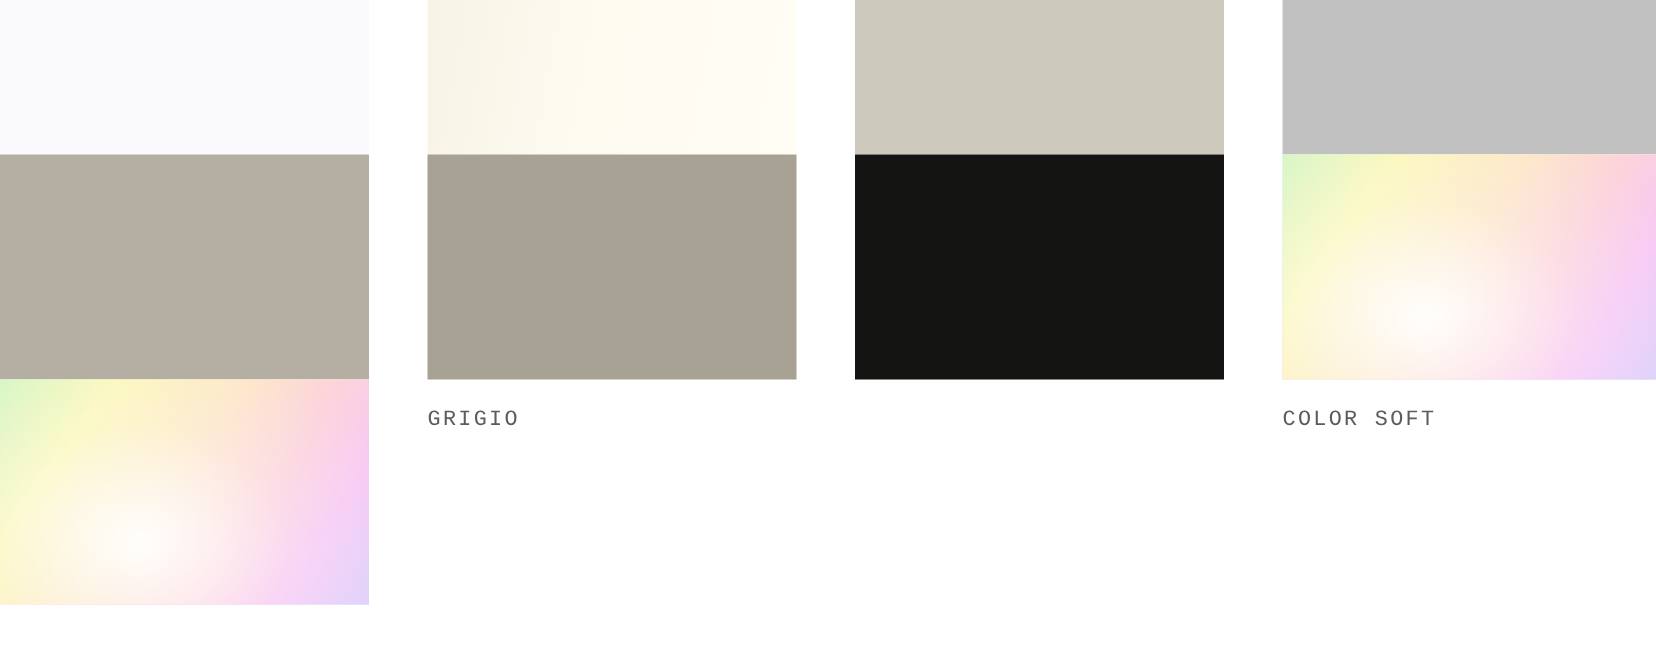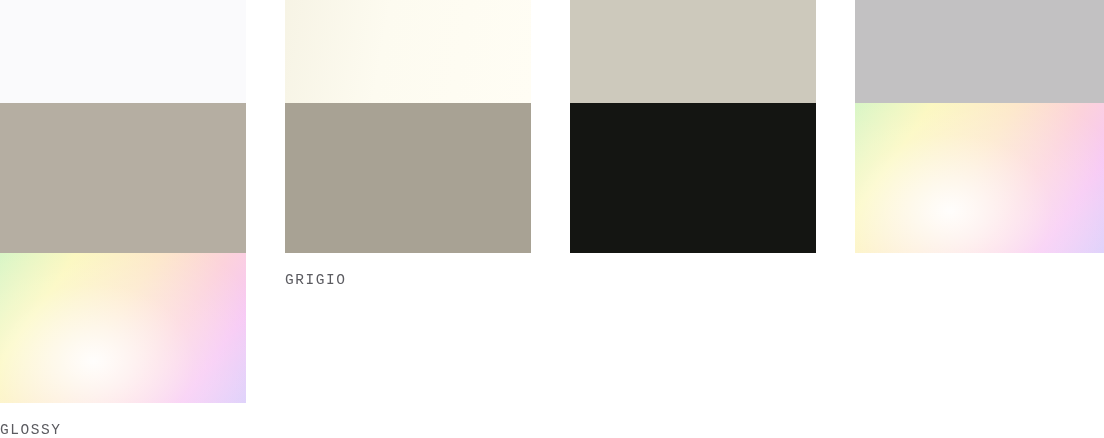--- a/index.html
+++ b/index.html
@@ -74,18 +74,18 @@
     </div>
     <div class="swatch-cell">
       <div class="swatch-chip" style="background: rgb(168, 162, 148);"></div>
       <div class="swatch-label">GRIGIO</div>
     </div>
     <div class="swatch-cell">
       <div class="swatch-chip" style="background: rgb(20, 21, 18);"></div>
     </div>
     <div class="swatch-cell">
       <div class="swatch-chip" style="background: radial-gradient(120% 150% at 38% 72%, rgba(255, 255, 255, 0.95) 0%, rgba(255, 255, 255, 0.25) 34%, rgba(255, 255, 255, 0) 62%), linear-gradient(125deg, rgb(214, 245, 196) 0%, rgb(251, 247, 184) 22%, rgb(253, 230, 198) 46%, rgb(252, 210, 220) 66%, rgb(247, 200, 244) 82%, rgb(221, 208, 251) 100%), linear-gradient(200deg, rgb(255, 246, 201) 0%, rgb(216, 251, 239) 38%, rgb(184, 244, 247) 58%, rgb(215, 214, 251) 78%, rgb(249, 205, 244) 100%);"></div>
+      <div class="swatch-label">COLOR SOFT</div>
     </div>
     <div class="swatch-cell">
       <div class="swatch-chip" style="background: radial-gradient(120% 150% at 38% 72%, rgba(255, 255, 255, 0.95) 0%, rgba(255, 255, 255, 0.25) 34%, rgba(255, 255, 255, 0) 62%), linear-gradient(125deg, rgb(214, 245, 196) 0%, rgb(251, 247, 184) 22%, rgb(253, 230, 198) 46%, rgb(252, 210, 220) 66%, rgb(247, 200, 244) 82%, rgb(221, 208, 251) 100%), linear-gradient(200deg, rgb(255, 246, 201) 0%, rgb(216, 251, 239) 38%, rgb(184, 244, 247) 58%, rgb(215, 214, 251) 78%, rgb(249, 205, 244) 100%);"></div>
-      <div class="swatch-label">GLOSSY</div>
     </div>
   </div>
 
 </body></html>

